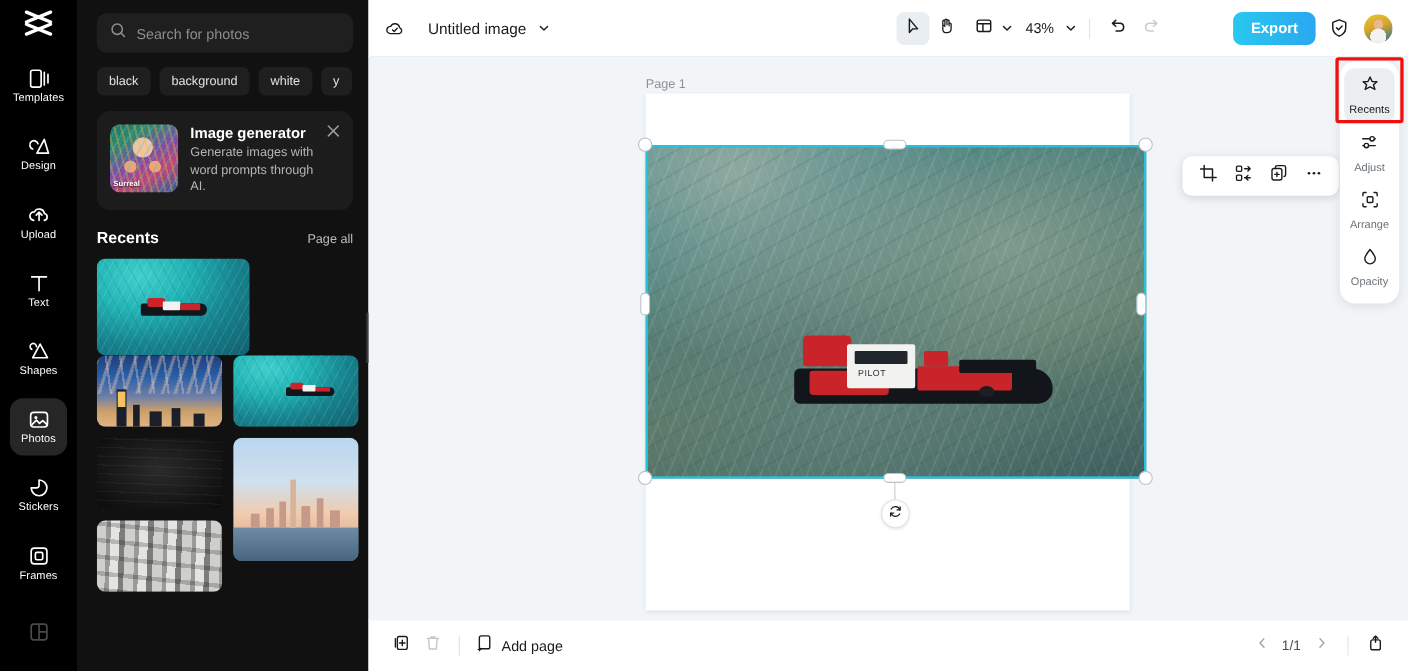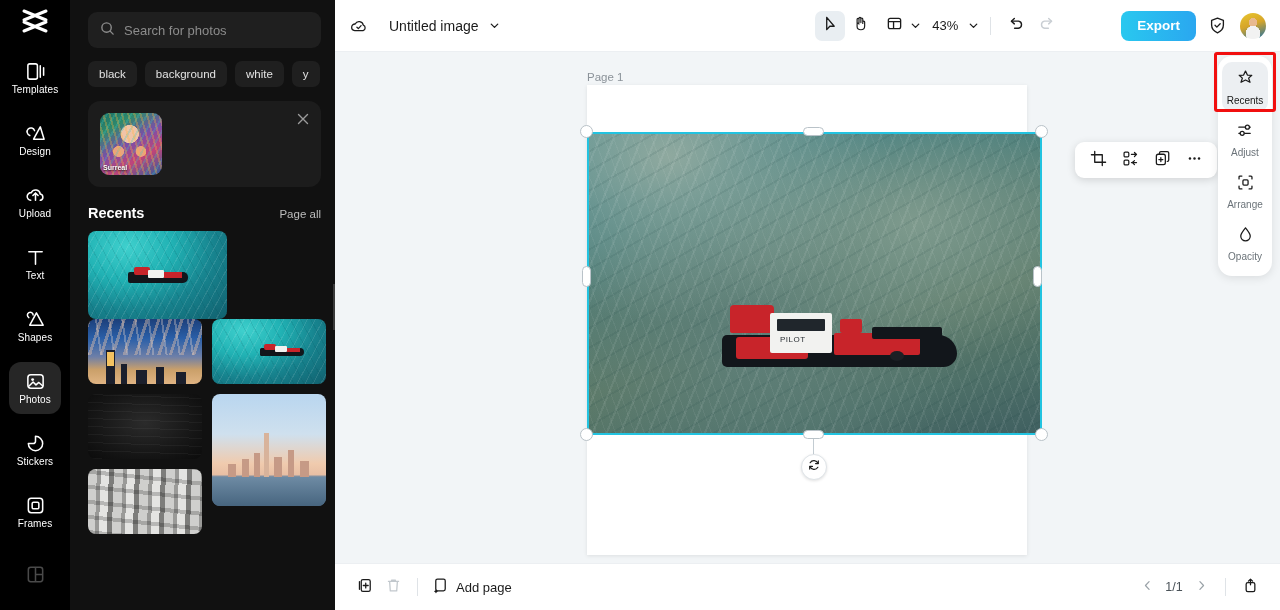--- a/index.html
+++ b/index.html
@@ -356,20 +356,24 @@
     <div class="promo">
       <div class="promo-close">
         <svg width="16" height="16" viewBox="0 0 16 16">
             <path d="M3.5 3.5 12.5 12.5M12.5 3.5 3.5 12.5" stroke="#9b9b9b" stroke-width="1.4" stroke-linecap="round"></path>
           </svg>
       </div>
       <div class="promo-top">
         <div class="promo-thumb">
           <div class="hairA"></div>
           <div class="promo-tag">Surreal</div>
+        </div>
+        <div style="flex:1;padding-right:16px;">
+          <div class="promo-title">Image generator</div>
+          <div class="promo-desc">Generate images with word prompts through AI.</div>
         </div>
       </div>
     </div>
 
     <div class="sec-head">
       <div class="sec-title">Recents</div>
       <div class="sec-link">Page all</div>
     </div>
     <div class="thumb recent-thumb">
       <div class="art-sea">

